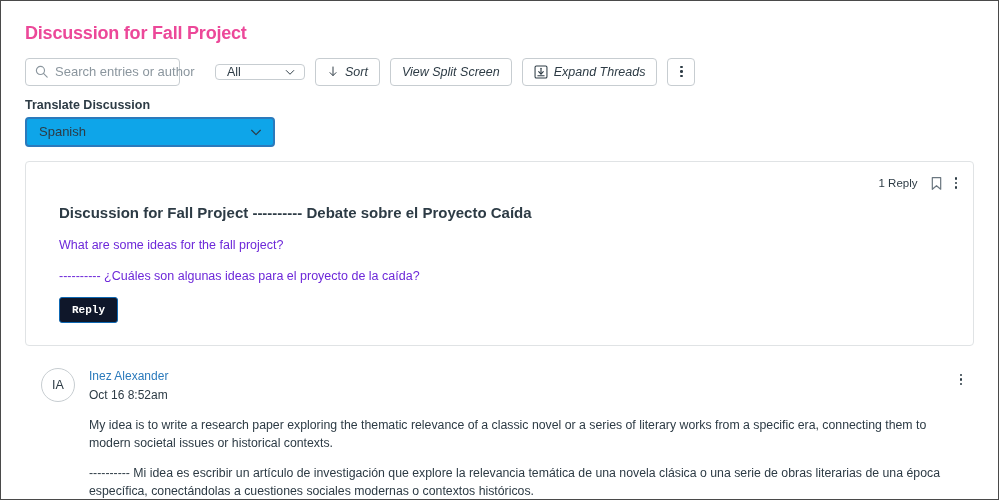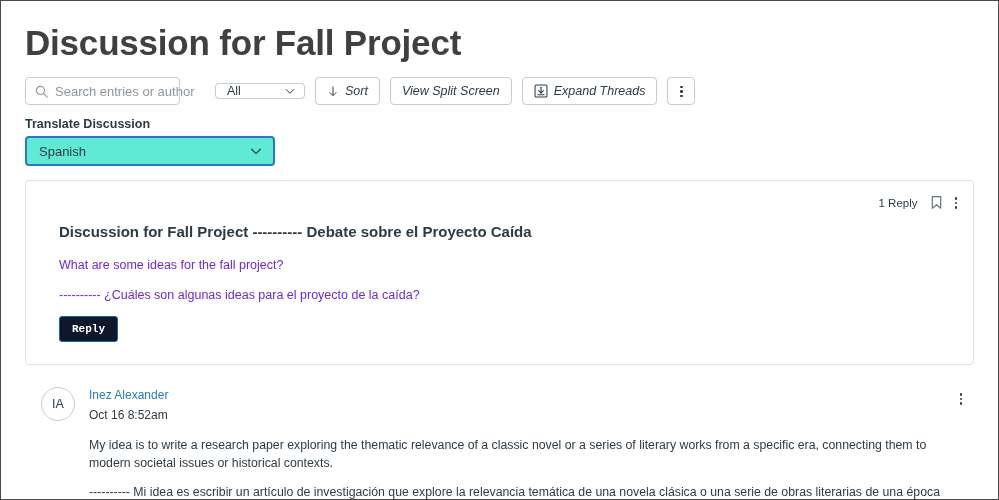--- a/index.html
+++ b/index.html
@@ -19,23 +19,23 @@
     background: #ffffff;
     position: relative;
     overflow: hidden;
   }
   .inner {
     padding: 16px 24px 0 24px;
   }
 
   
   .page-title {
-    font-size: 35px;
+    font-size: 18px;
     font-weight: bold;
-    color: #404040;
+    color: #ec4899;
     letter-spacing: -0.2px;
     margin: 6px 0 14px 0;
     line-height: 1.15;
   }
 
   
   .toolbar {
     display: flex;
     align-items: center;
     gap: 10px;
@@ -117,21 +117,21 @@
   }
   .translate-select {
     display: flex;
     align-items: center;
     justify-content: space-between;
     width: 250px;
     height: 30px;
     padding: 0 10px 0 12px;
     border: 2px solid #2B7ABC;
     border-radius: 4px;
-    background: #5eead4;
+    background: #0ea5e9;
     font-size: 13px;
     color: #2D3B45;
   }
 
   
   .topic-card {
     margin-top: 14px;
     border: 1px solid #E0E3E5;
     border-radius: 4px;
     background: #fff;

